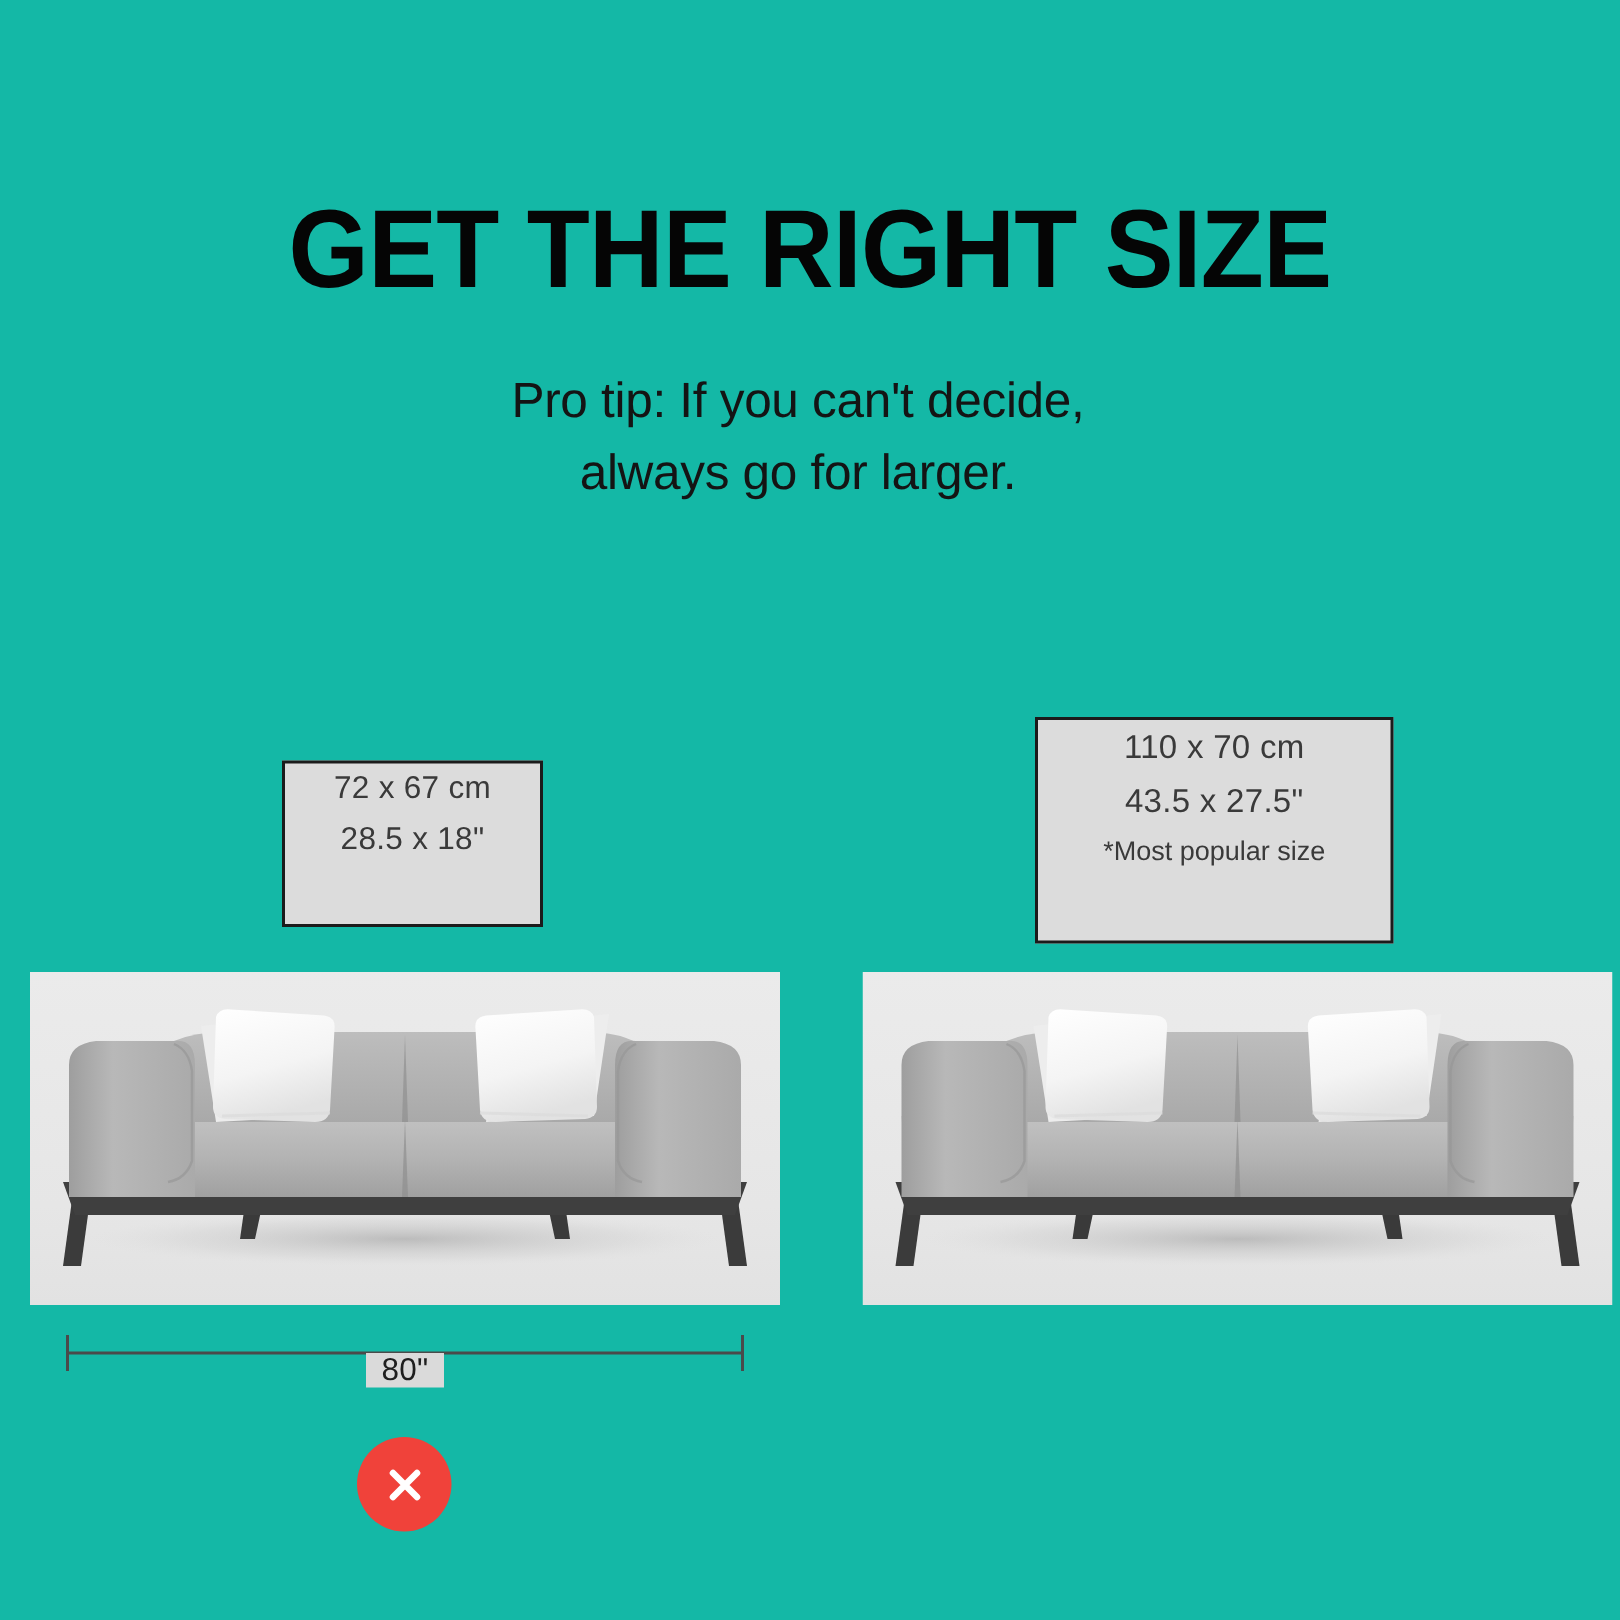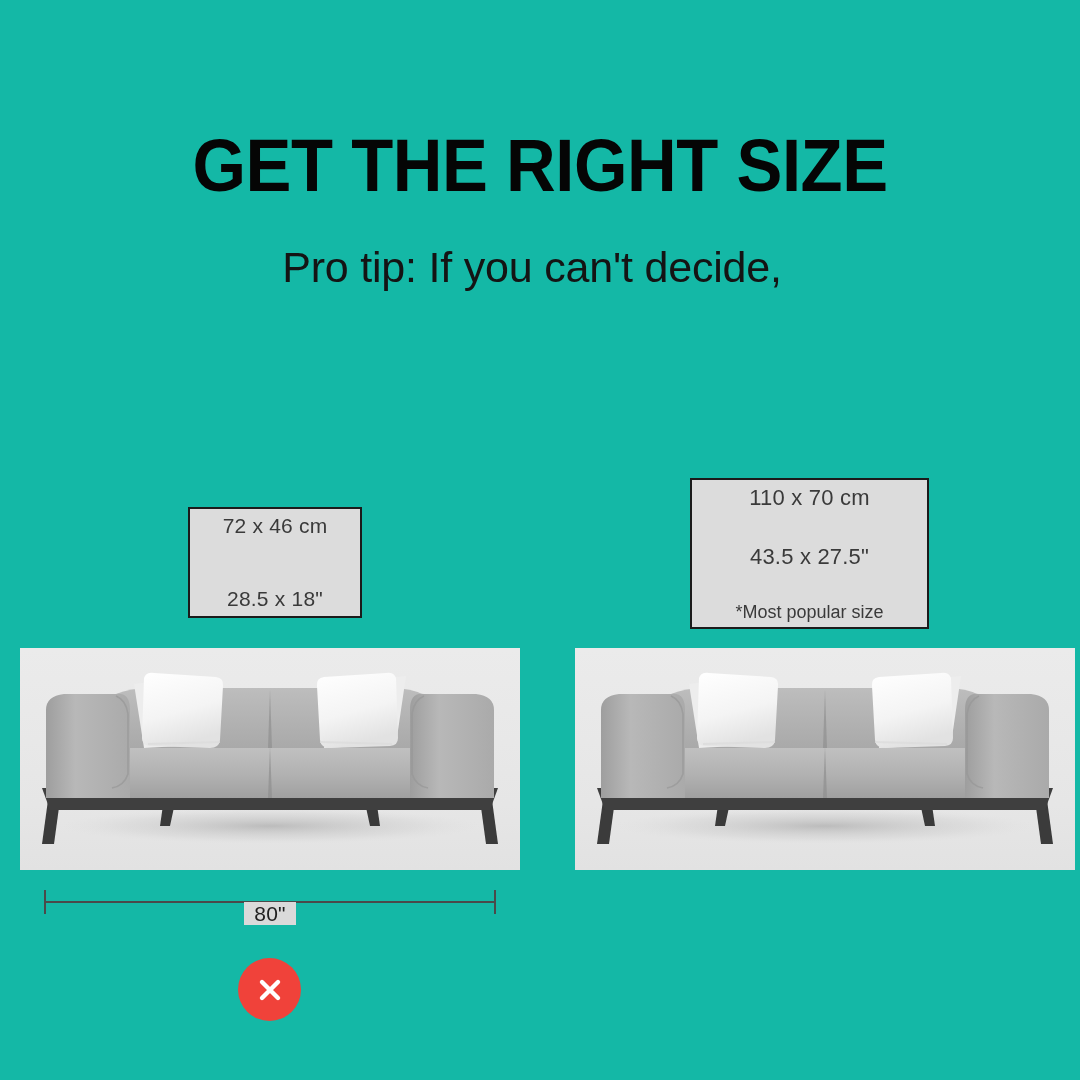--- a/index.html
+++ b/index.html
@@ -23,42 +23,42 @@
     font-weight:700;
     font-size:74px;
     line-height:80px;
     letter-spacing:-0.5px;
     color:#050505;
     transform:scaleX(0.93);
   }
   .subhead {
     position:absolute; left:0; top:243px; width:1064px;
     text-align:center;
-    font-size:43px;
+    font-size:33px;
     line-height:48px;
     font-weight:400;
     color:#141414;
     letter-spacing:-0.2px;
   }
   .subhead div { white-space:nowrap; }
 
   
   .col { position:absolute; top:0; height:1080px; }
   .col-left  { left:0;   width:540px; }
   .col-right { left:540px; width:540px; }
 
   
   .frame {
     position:absolute;
     border:2px solid #1b1b1b;
     background:#dcdcdc;
     display:flex;
     flex-direction:column;
     align-items:center;
-    justify-content:space-between;
+    justify-content:flex-start;
     color:#3c3c3c;
   }
   .frame-small { left:188px; top:507px; width:174px; height:111px; }
   .frame-large { left:150px; top:478px; width:239px; height:151px; }
   .frame .line1, .frame .line2 {
     font-size:21px; line-height:34px; letter-spacing:0.2px; color:#3a3a3a;
   }
   .frame-large .line1, .frame-large .line2 { font-size:22px; line-height:36px; }
   .frame .line3 { font-size:18px; line-height:30px; color:#3a3a3a; }
 
@@ -103,26 +103,27 @@
   .badge svg { display:block; }
 </style>
 </head>
 <body>
 
 <div class="page">
 
   <div class="headline">GET THE RIGHT SIZE</div>
   <div class="subhead">
     <div>Pro tip: If you can't decide,</div>
+    <div>always go for larger.</div>
   </div>
 
   <div class="col col-left">
 
     <div class="frame frame-small">
-      <div class="line1">72 x 46 cm</div>
+      <div class="line1">72 x 67 cm</div>
       <div class="line2">28.5 x 18"</div>
     </div>
 
     <div class="sofa-wrap">
       <svg viewBox="0 0 500 222" xmlns="http://www.w3.org/2000/svg">
         <defs>
           <linearGradient id="bgL" x1="0" y1="0" x2="0" y2="1">
             <stop offset="0%" stop-color="#ebebeb"></stop>
             <stop offset="70%" stop-color="#e6e6e6"></stop>
             <stop offset="100%" stop-color="#e2e2e2"></stop>

